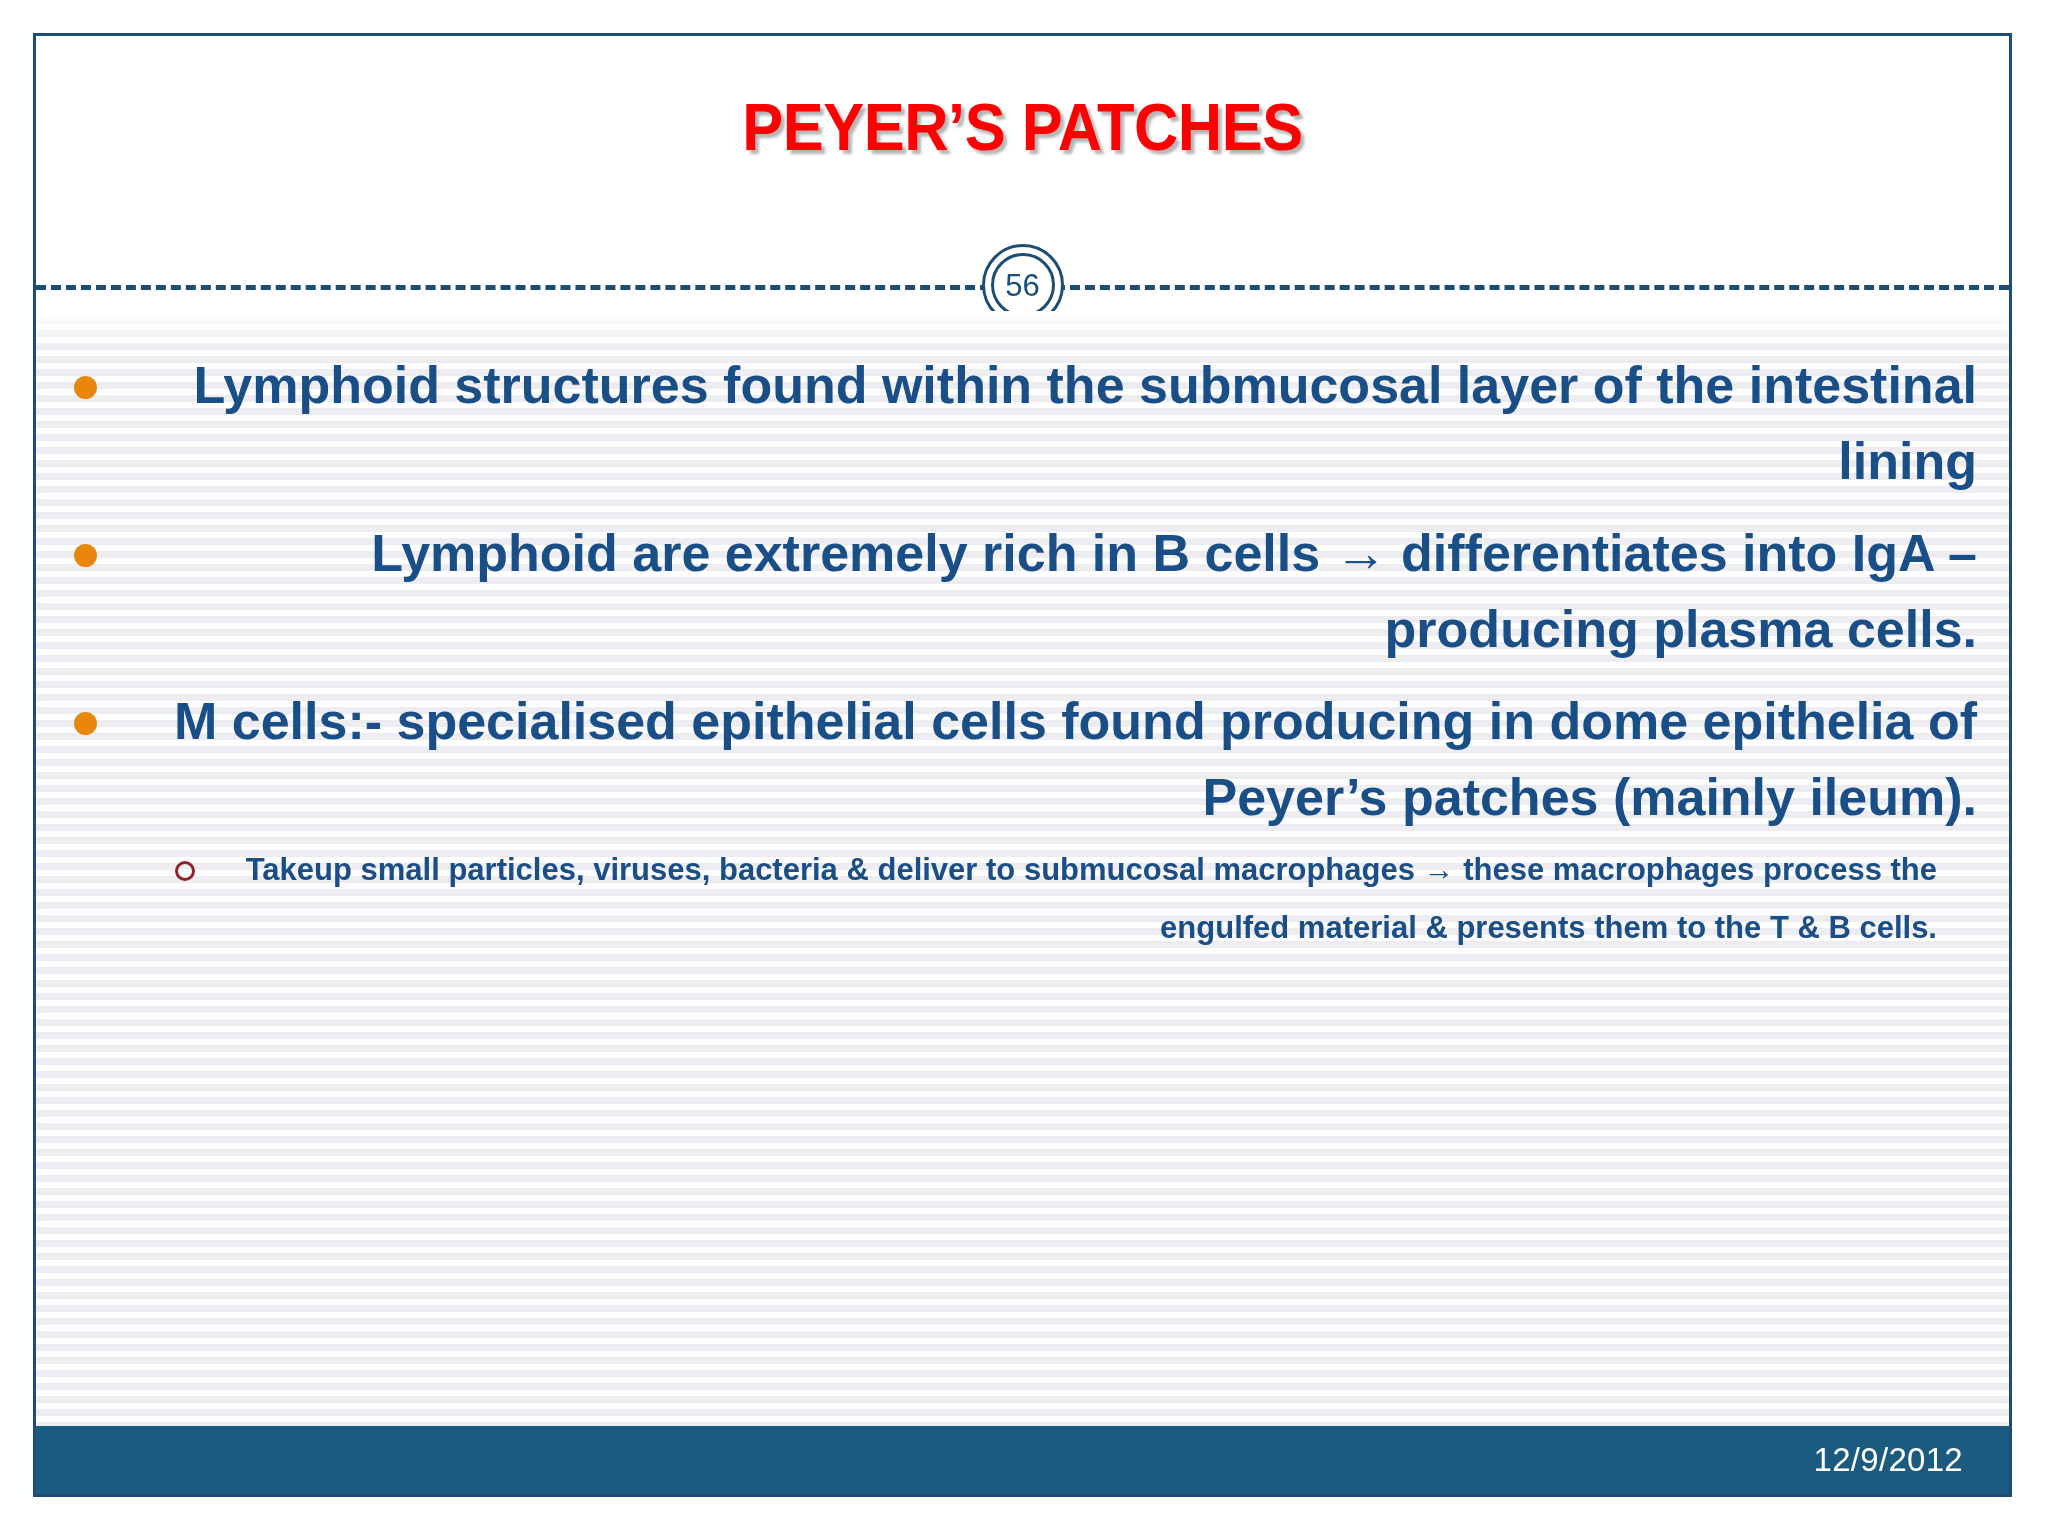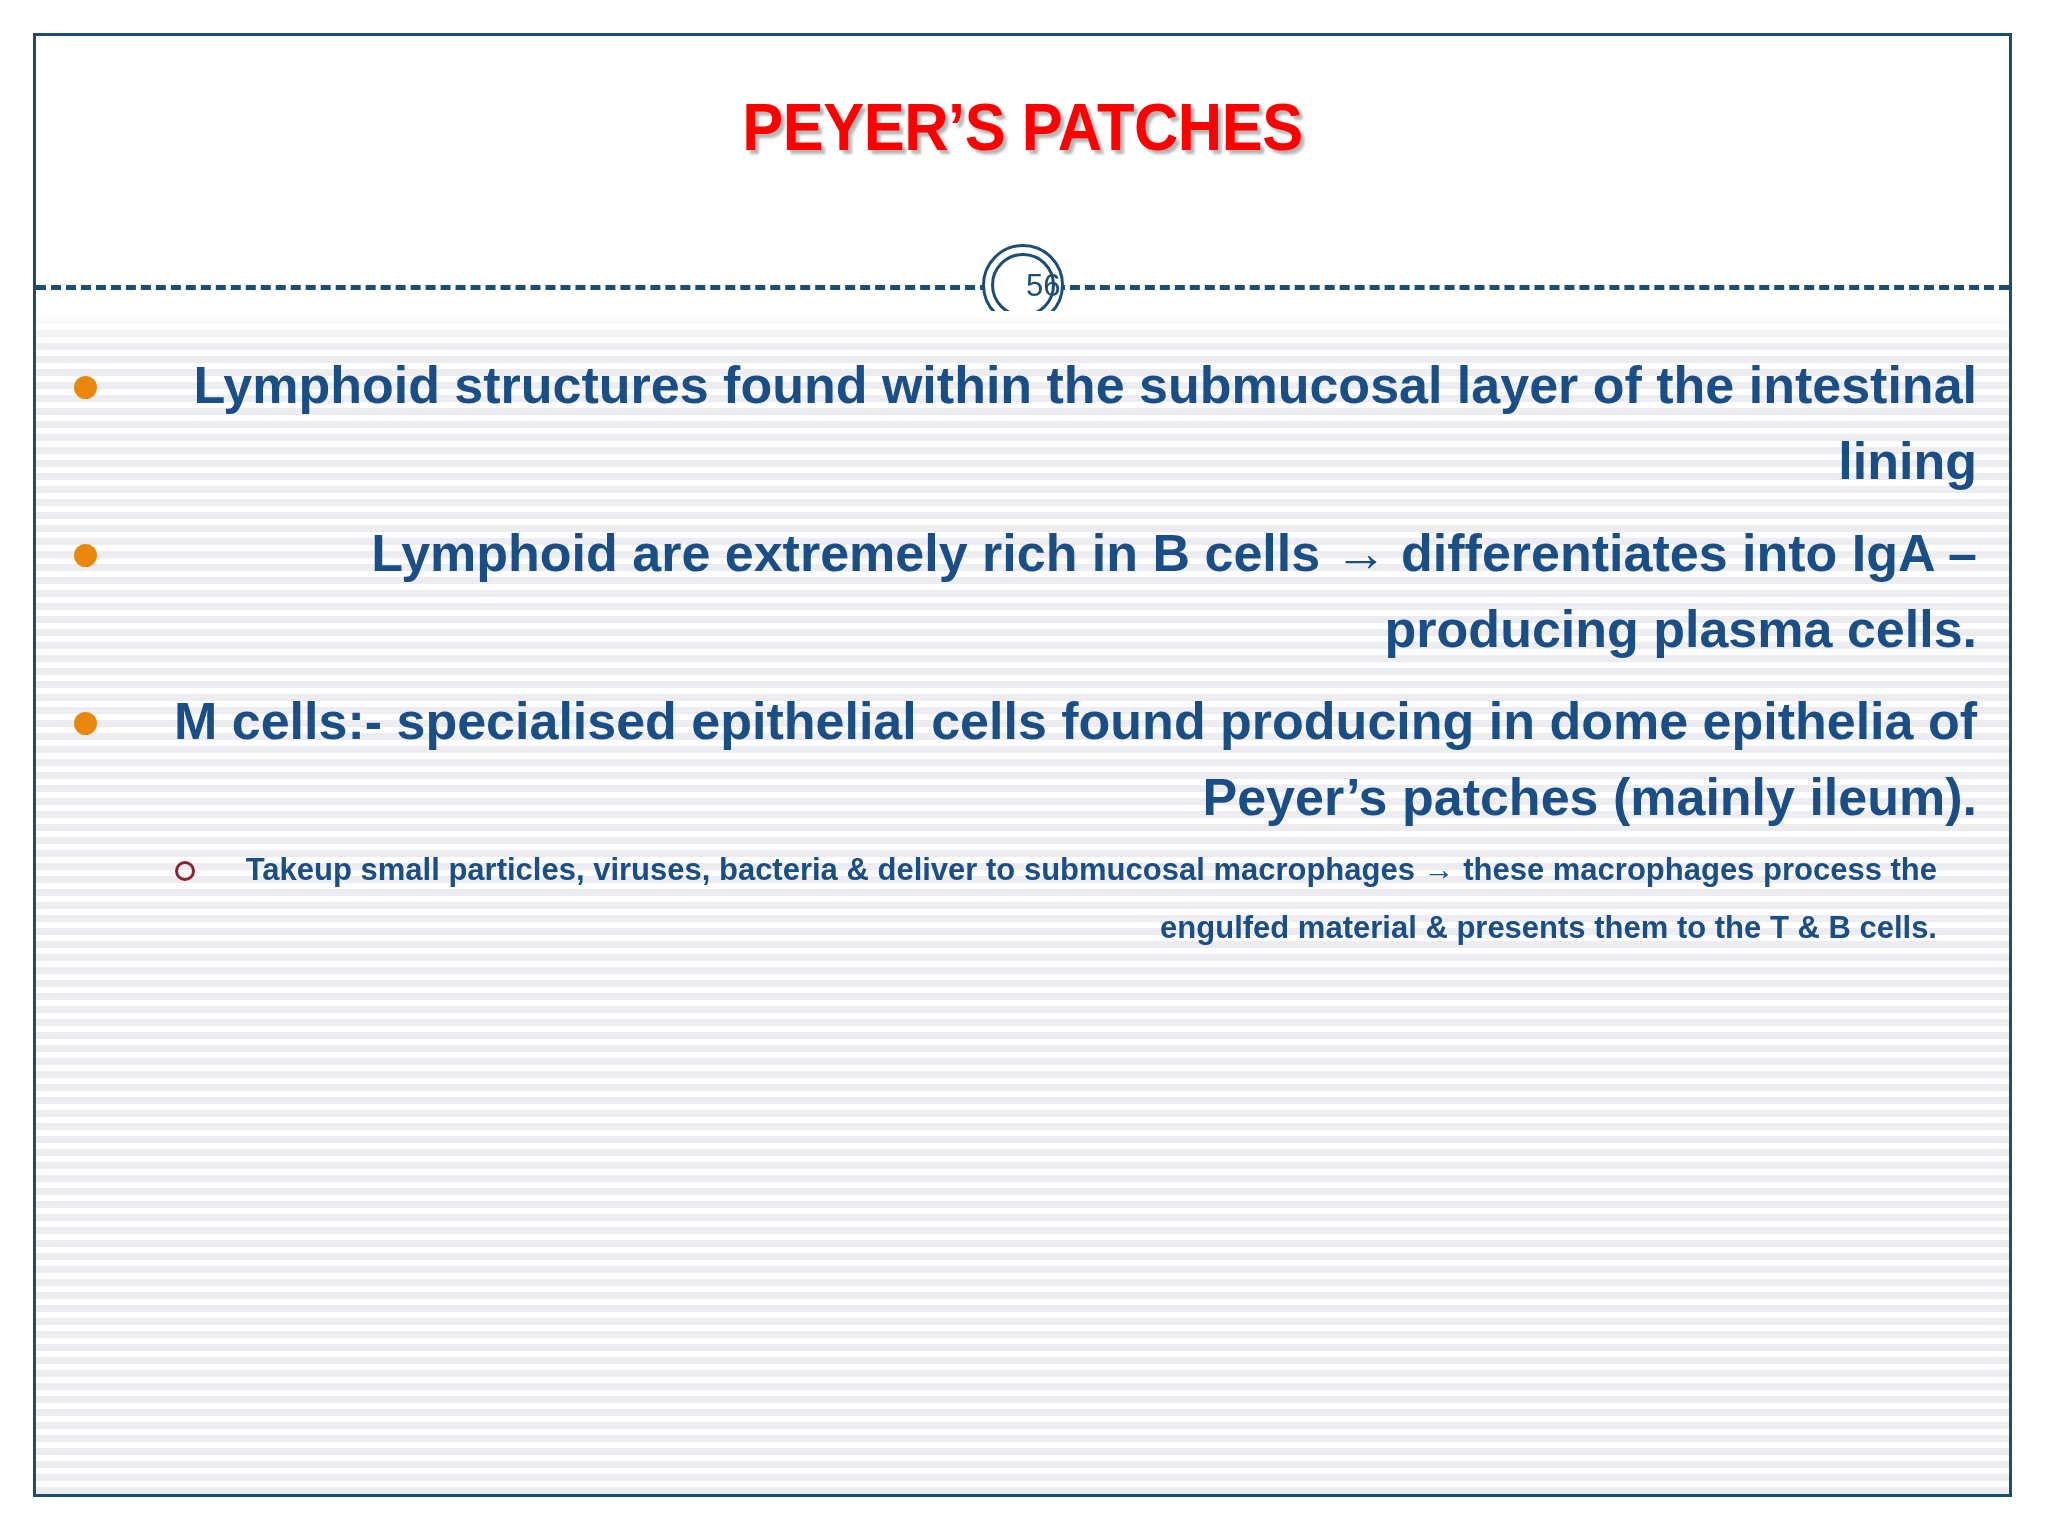--- a/index.html
+++ b/index.html
@@ -82,21 +82,21 @@
     width: 82px;
     height: 82px;
     margin-left: -41px;
     margin-top: -41px;
     border-radius: 50%;
     background: #ffffff;
     border: 3px solid #1C4E75;
     box-sizing: border-box;
     display: flex;
     align-items: center;
-    justify-content: flex-end;
+    justify-content: center;
   }
   .page-badge .inner-ring {
     position: absolute;
     left: 6px;
     top: 6px;
     right: 6px;
     bottom: 6px;
     border-radius: 50%;
     border: 3px solid #1C4E75;
     box-sizing: border-box;
@@ -260,16 +260,19 @@
               <li class="subbullet">
                 <span class="marker-hollow"></span>
                 <span>Takeup small particles, viruses, bacteria &amp; deliver to submucosal macrophages → these macrophages process the engulfed material &amp; presents them to the T &amp; B cells.</span>
               </li>
             </ul>
           </li>
 
         </ul>
       </div>
 
+      <div class="footer-bar">
+        <span class="footer-date">12/9/2012</span>
+      </div>
     </div>
 
   </div>
 </div>
 
 </body></html>

